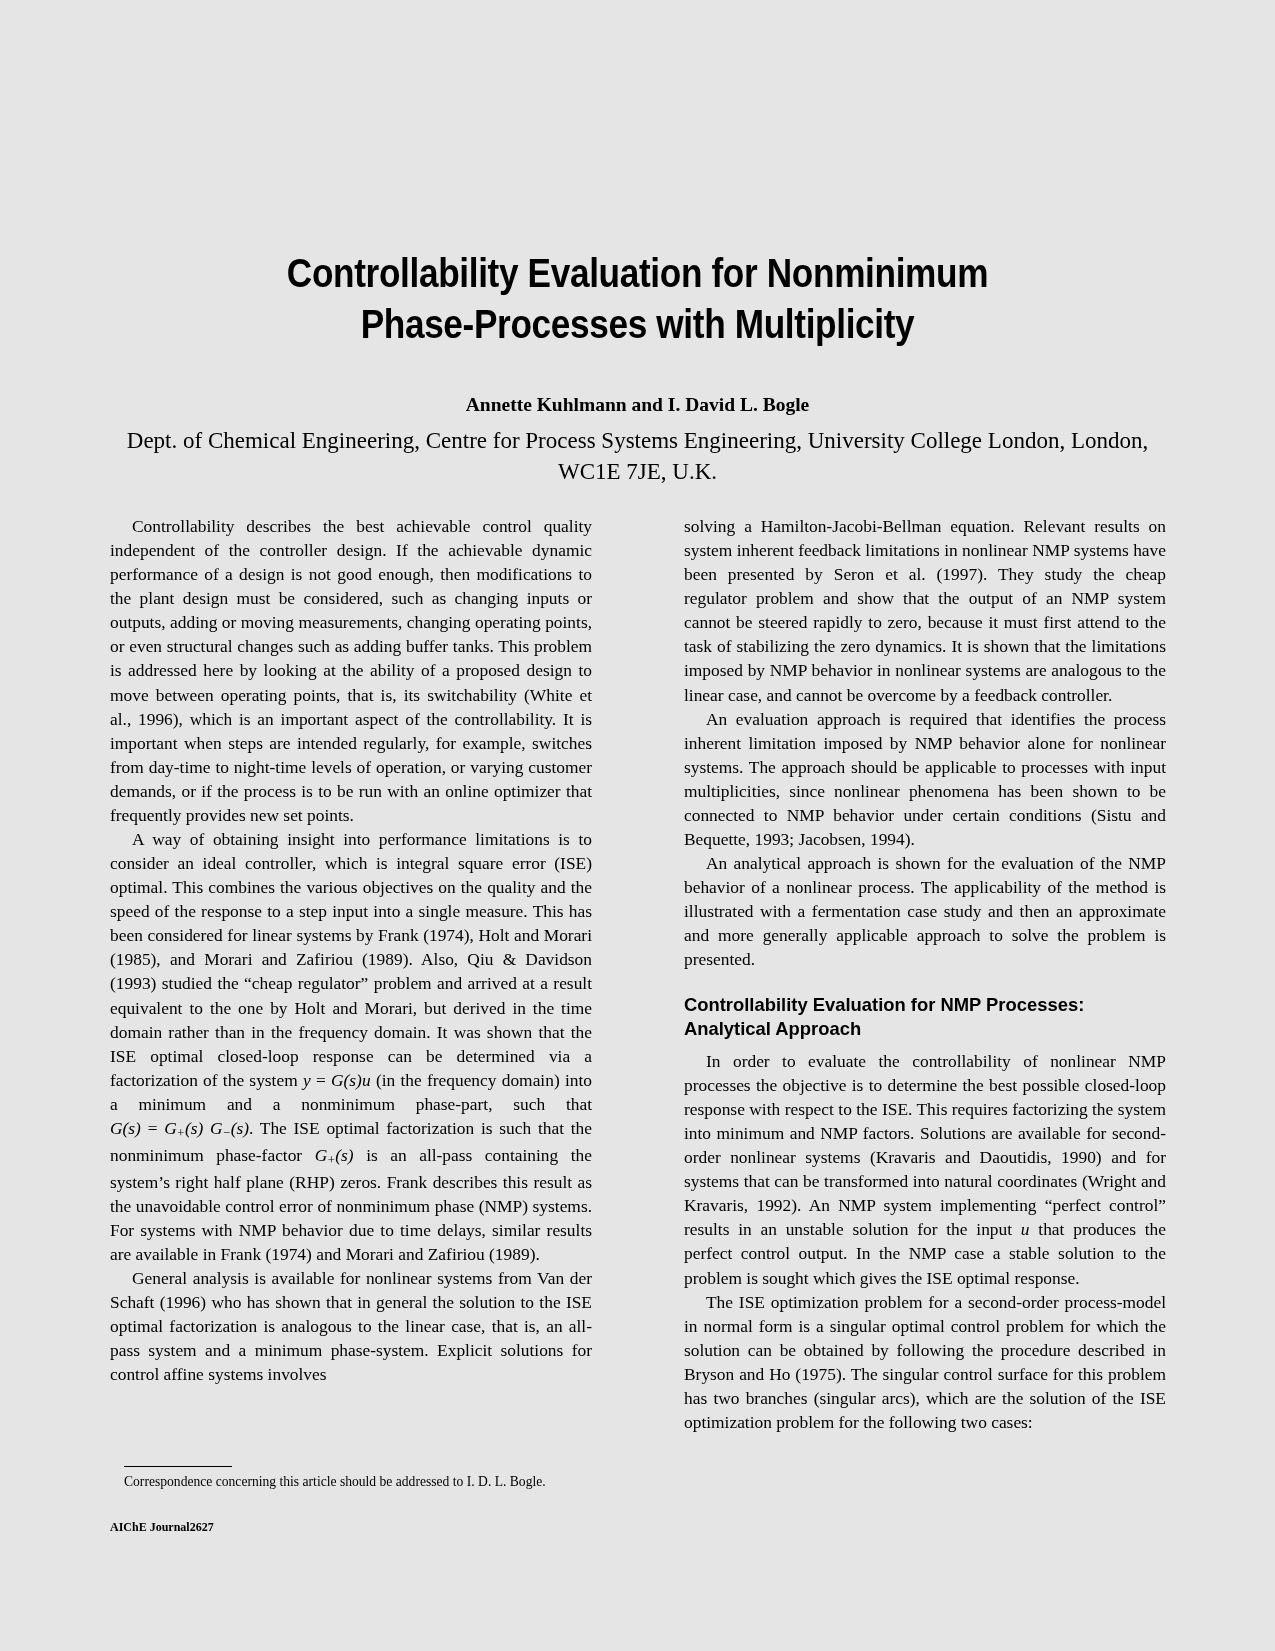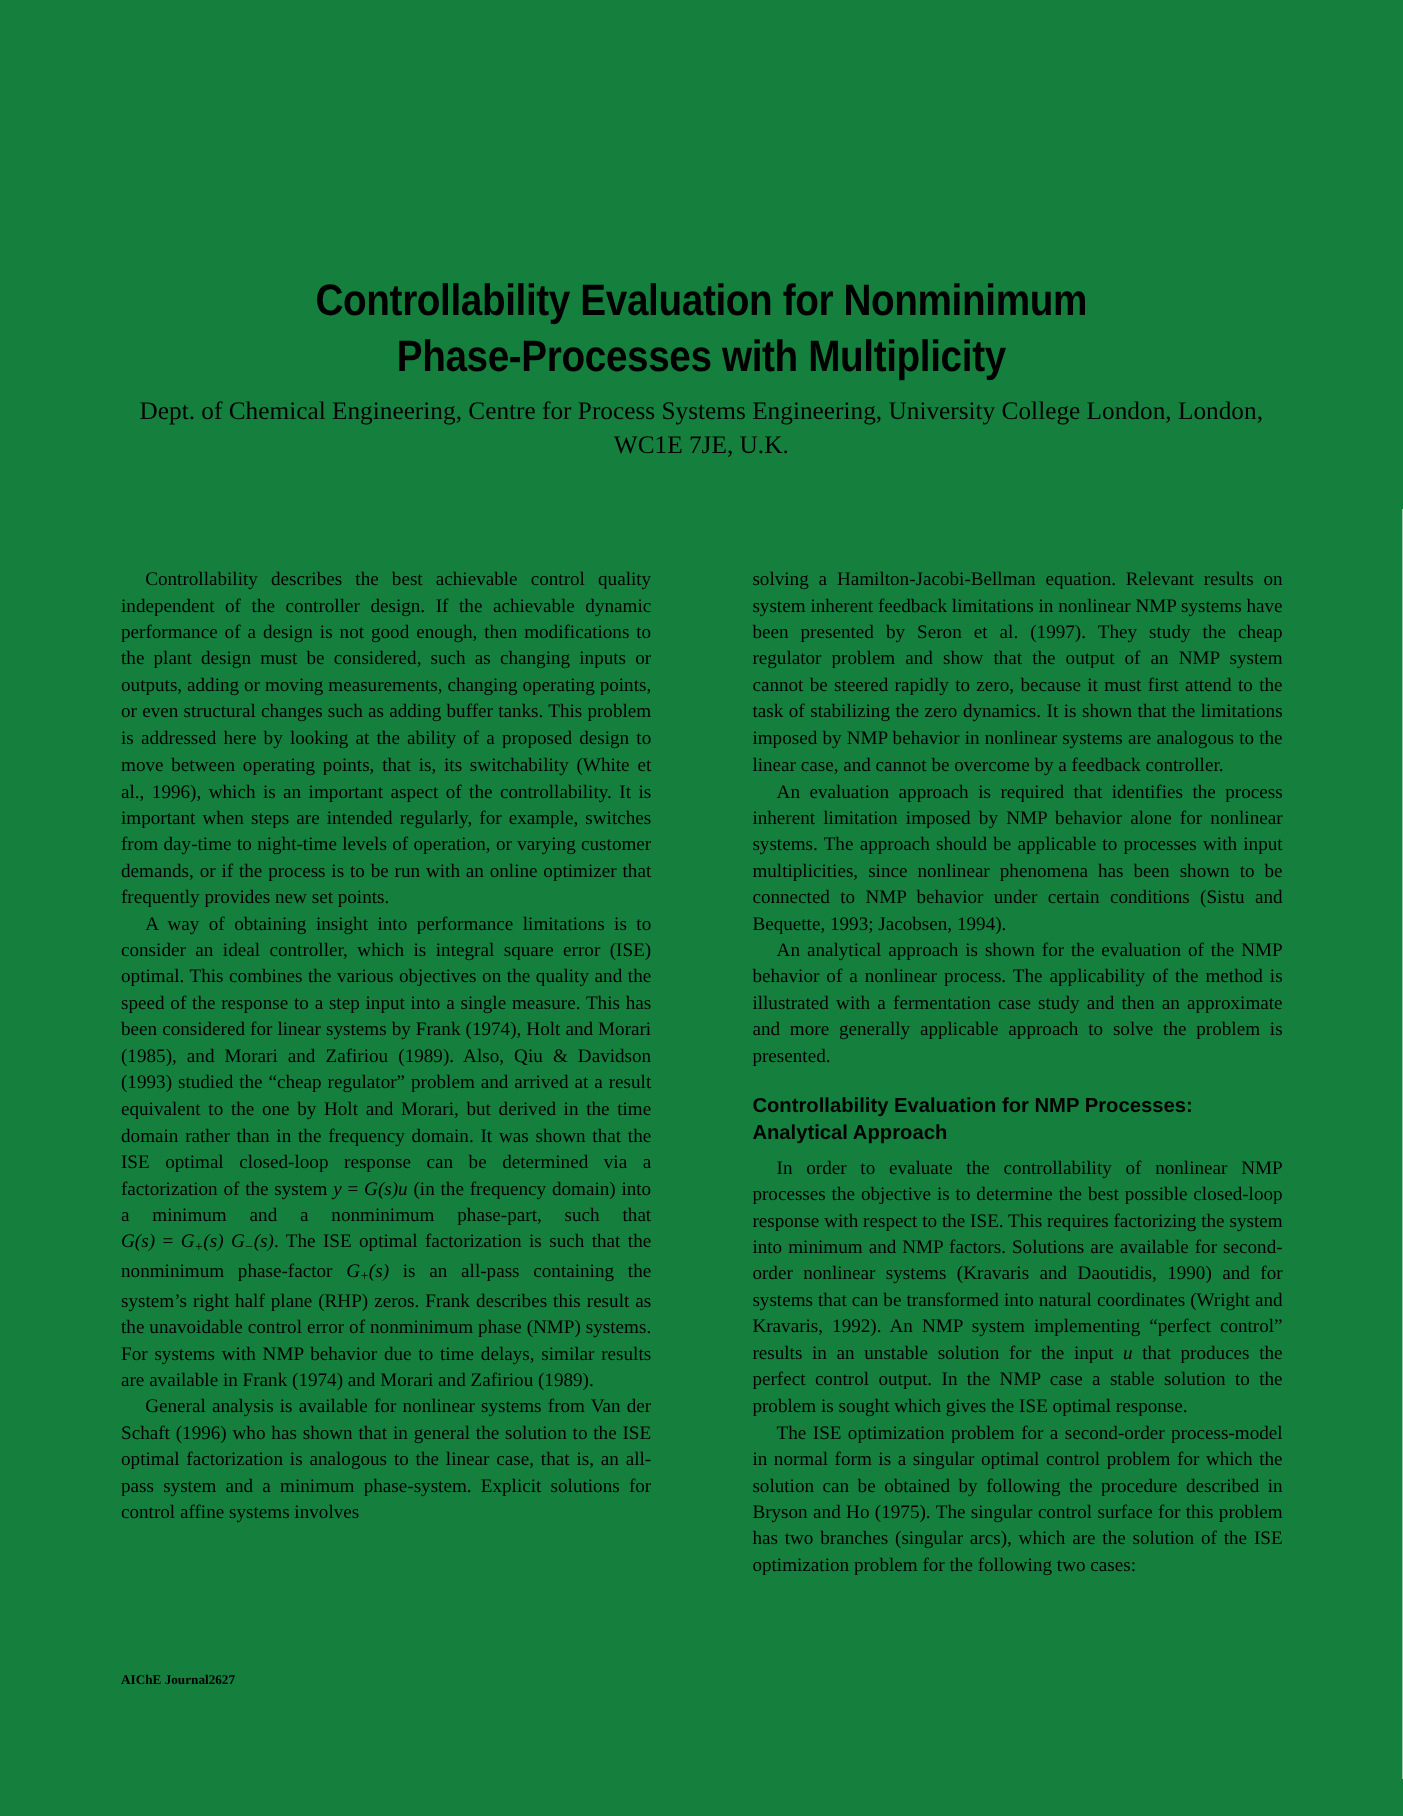--- a/index.html
+++ b/index.html
@@ -13,21 +13,21 @@
     font-family: "Liberation Serif", "DejaVu Serif", serif;
     color: #000000;
     position: relative;
     overflow: hidden;
   }
   .page {
     position: absolute;
     left: 0; top: 0;
     width: 1275px;
     height: 1651px;
-    background: #15803d;
+    background: #e5e5e5;
   }
 
   
   .title-block {
     position: absolute;
     left: 110px;
     top: 248px;
     width: 1055px;
     text-align: center;
   }
@@ -133,20 +133,21 @@
 </head>
 <body>
 
 <div class="page">
 
   <div class="title-block">
     <div class="paper-title">
       <div>Controllability Evaluation for Nonminimum</div>
       <div>Phase-Processes with Multiplicity</div>
     </div>
+    <div class="authors">Annette Kuhlmann and I. David L. Bogle</div>
     <div class="affiliation">
       <div>Dept. of Chemical Engineering, Centre for Process Systems Engineering, University College London, London,</div>
       <div>WC1E 7JE, U.K.</div>
     </div>
   </div>
 
   <div class="columns">
 
     <div class="col col-left">
 
@@ -171,19 +172,23 @@
       </h2>
 
       <p>
         <span>In order to evaluate the controllability of nonlinear NMP processes the objective is to determine the best possible closed-loop response with respect to the ISE. This requires factorizing the system into minimum and NMP factors. Solutions are available for second-order nonlinear systems (Kravaris and Daoutidis, 1990) and for systems that can be transformed into natural coordinates (Wright and Kravaris, 1992). An NMP system implementing “perfect control” results in an unstable solution for the input </span><span class="mvar">u</span><span> that produces the perfect control output. In the NMP case a stable solution to the problem is sought which gives the ISE optimal response.</span>
       </p>
 
       <p>The ISE optimization problem for a second-order process-model in normal form is a singular optimal control problem for which the solution can be obtained by following the procedure described in Bryson and Ho (1975). The singular control surface for this problem has two branches (singular arcs), which are the solution of the ISE optimization problem for the following two cases:</p>
     </div>
   </div>
 
+  <div class="footnote-area">
+    <div class="footnote-rule"></div>
+    <div class="footnote-text">Correspondence concerning this article should be addressed to I. D. L. Bogle.</div>
+  </div>
 
   <div class="footer">
     <div class="footer-left">AIChE Journal</div>
     <div class="footer-right">2627</div>
   </div>
 
 </div>
 
 </body></html>

